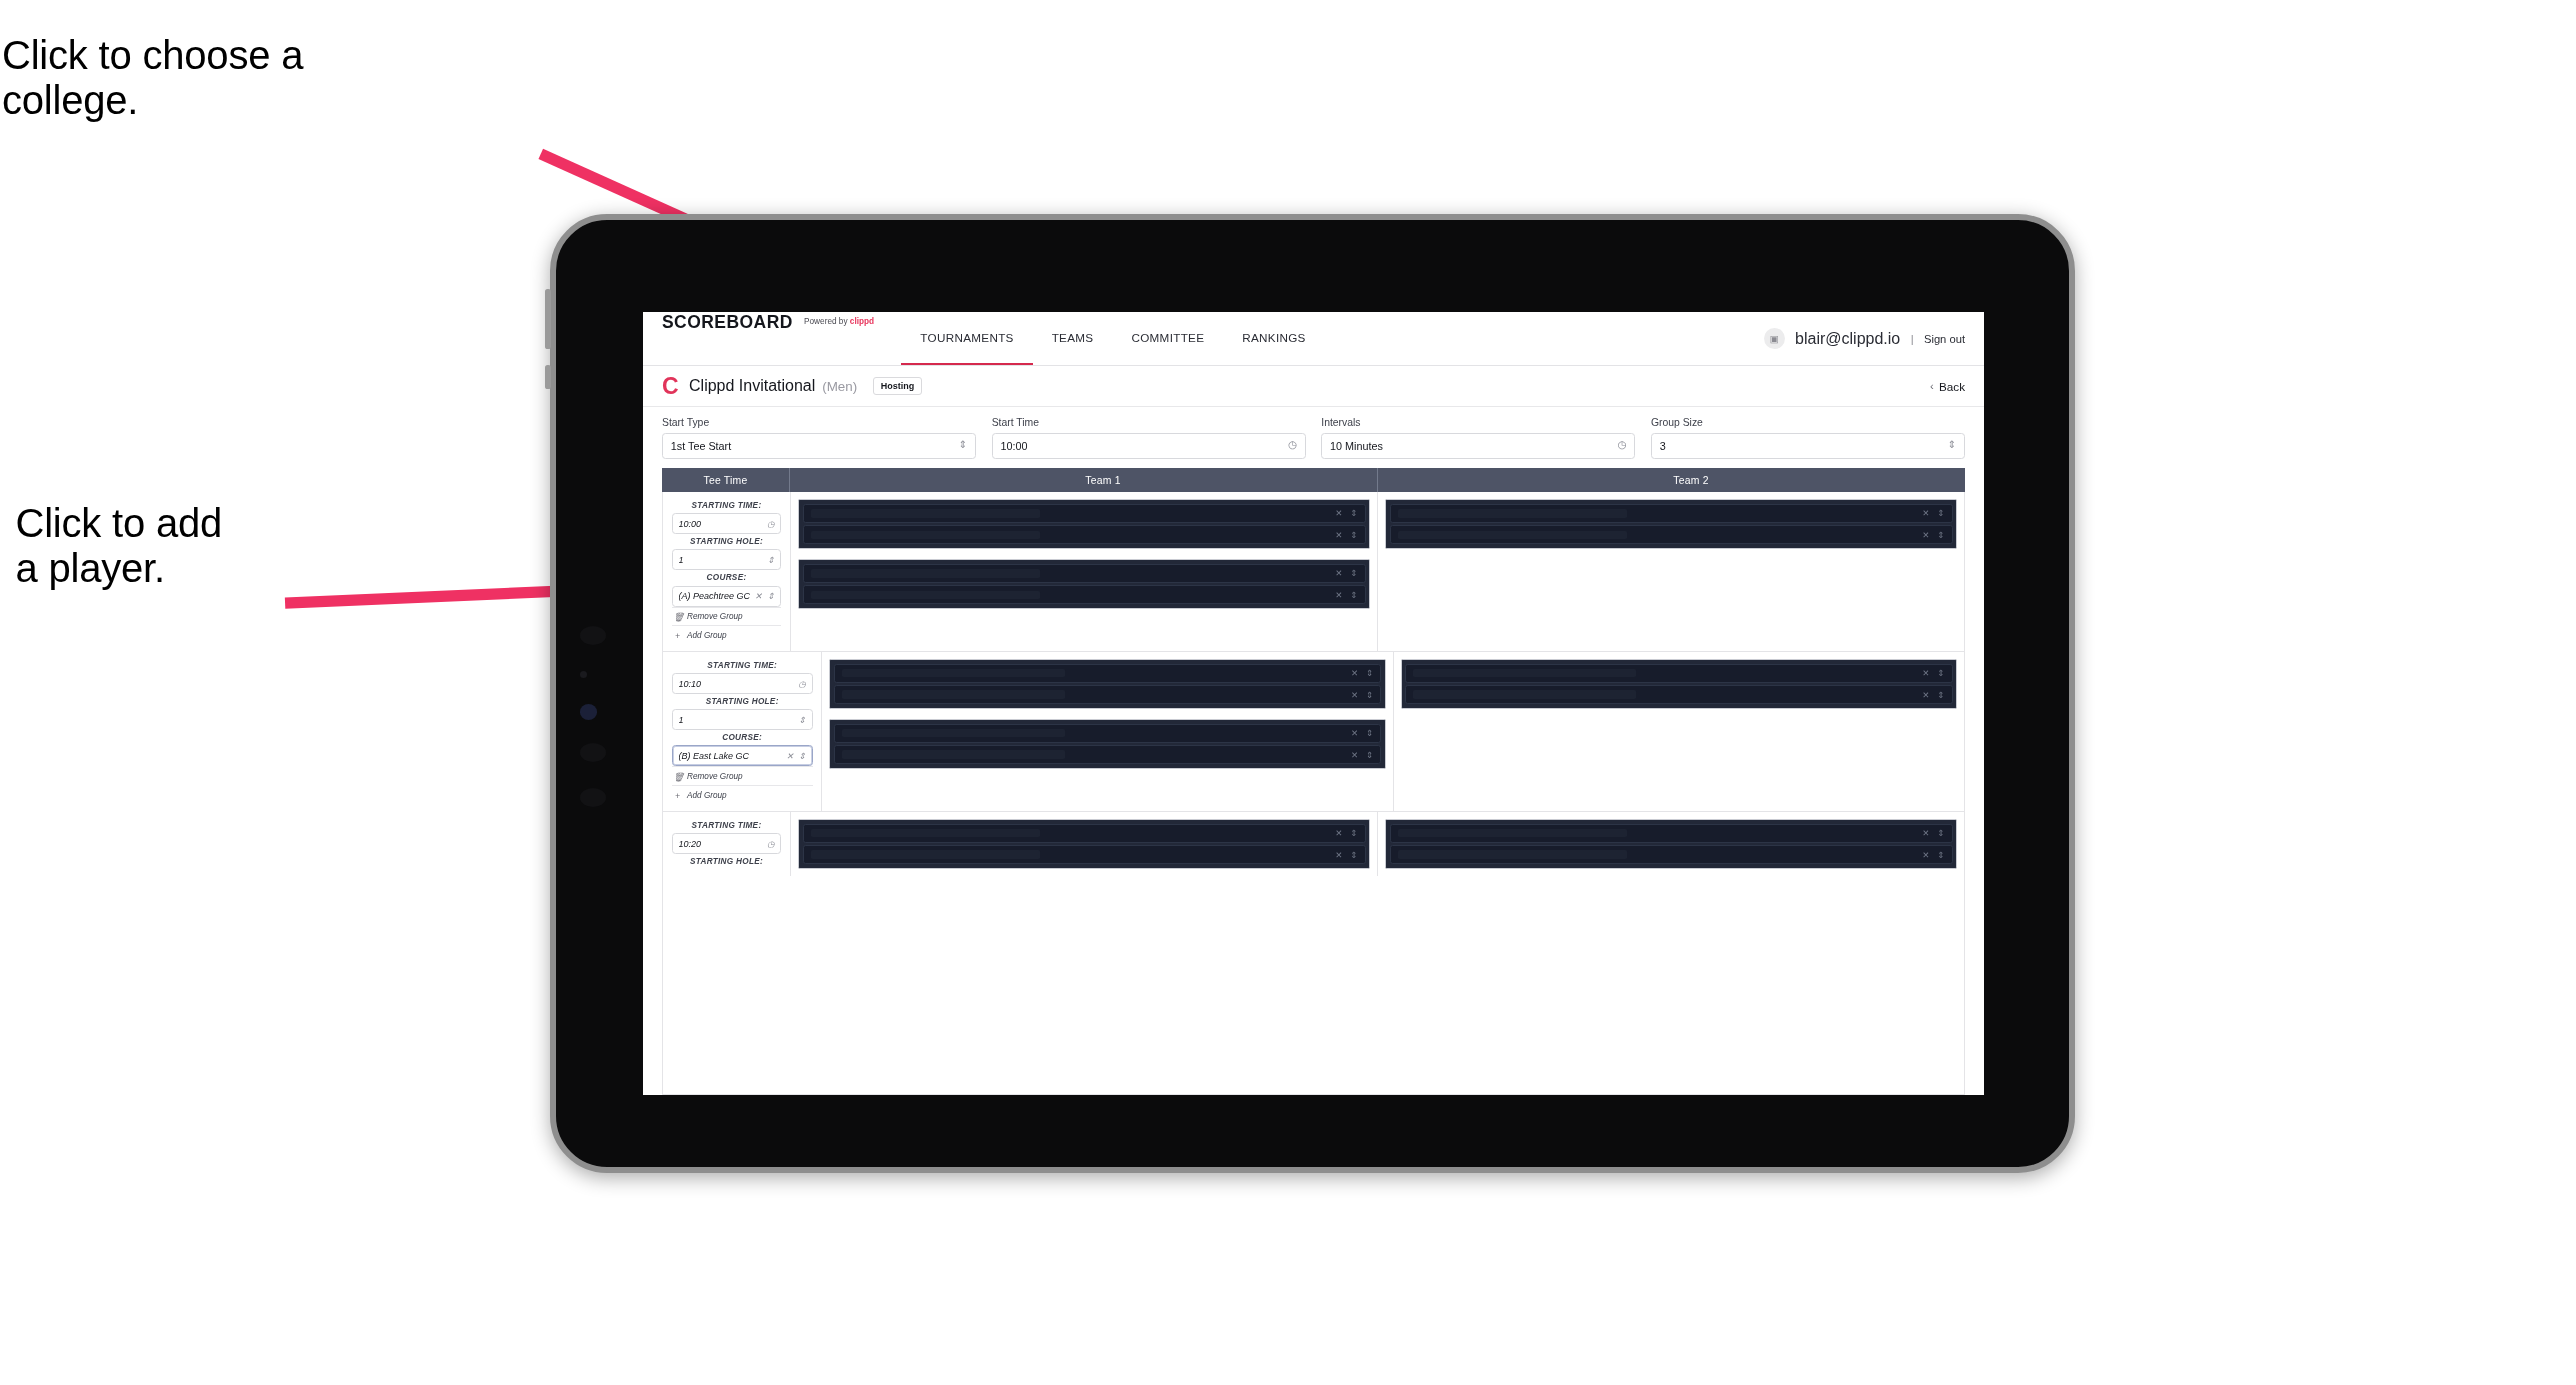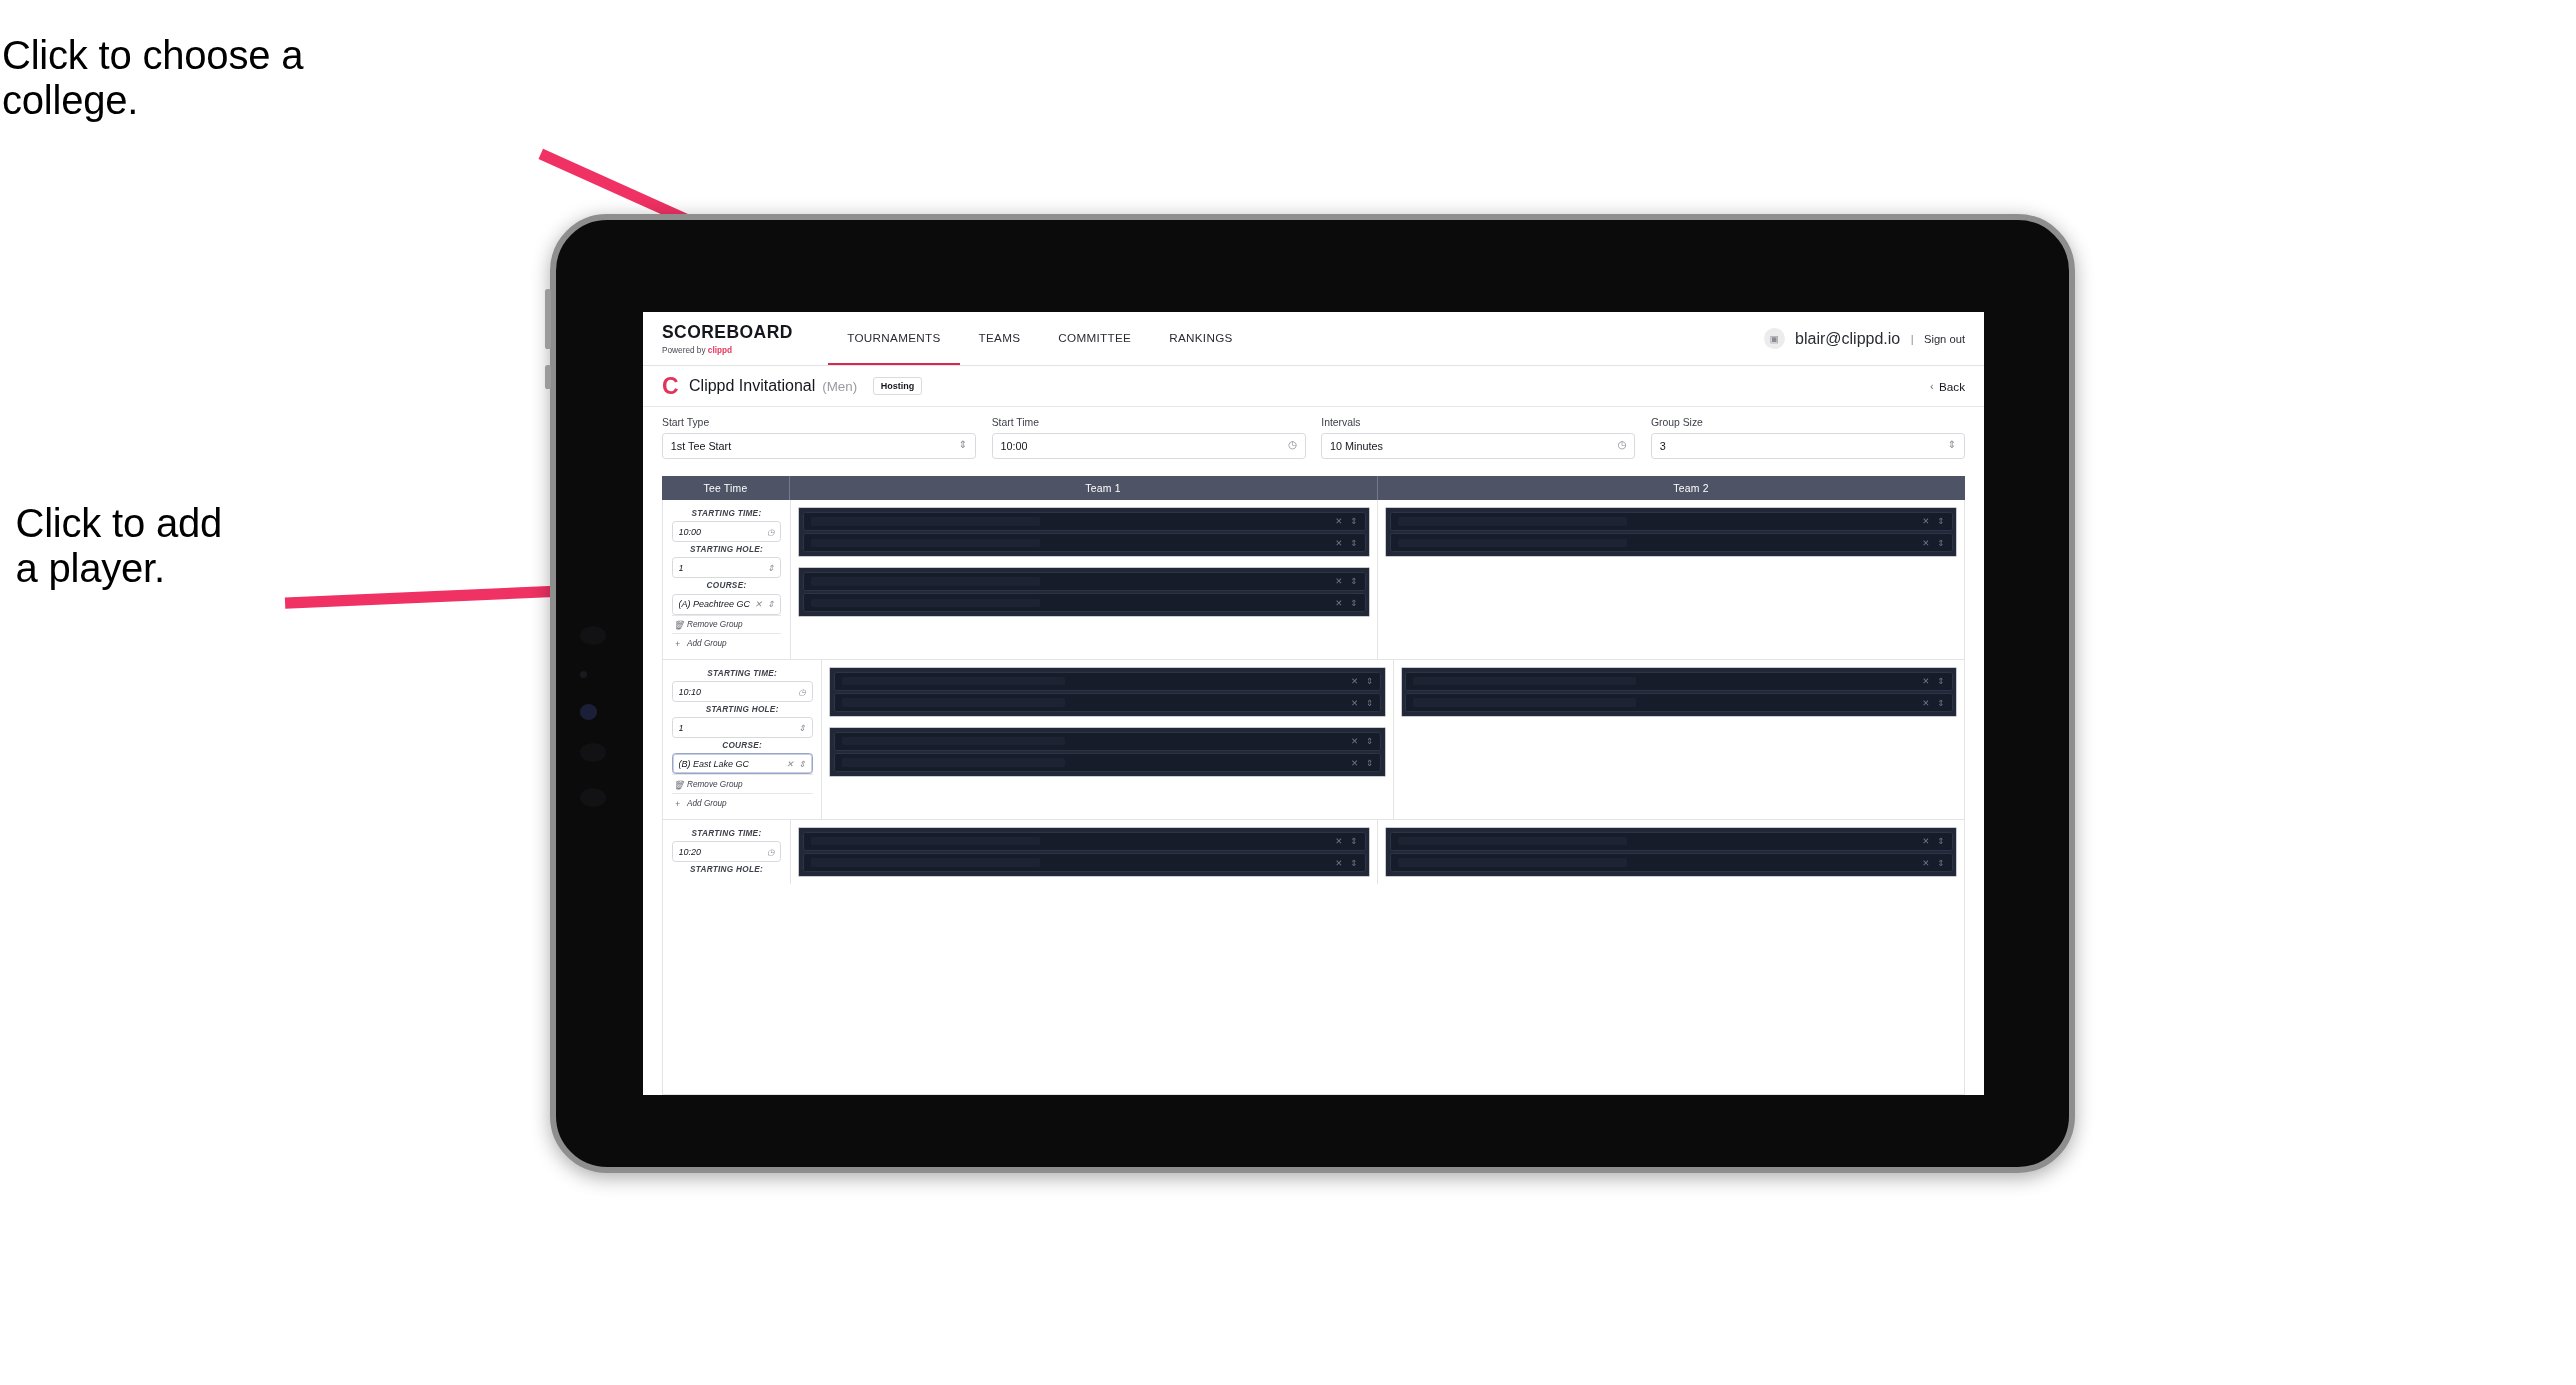--- a/index.html
+++ b/index.html
@@ -62,21 +62,21 @@
     display:flex; flex-direction:column;
   }
 
   
   #topnav {
     height: 54px; flex: 0 0 54px;
     border-bottom: 0.9px solid #e3e3e6;
     display: flex; align-items: stretch; padding-left: 19px;
     background:#fff;
   }
-  #brand { display:flex; flex-direction:column; justify-content:center; padding-right: 24px; }
+  #brand { display:flex; justify-content:center; padding-right: 24px; }
   #brand-title {
     font-family: "Liberation Sans", sans-serif;
     font-weight: 800; font-size: 19px; letter-spacing: 0.5px;
     color:#14161c; line-height: 1; font-stretch: condensed;
     transform: scaleX(0.92); transform-origin: left center;
   }
   #brand-sub { font-size: 8.6px; color:#4a4a52; margin-top:3.5px; transform: scaleX(0.96); transform-origin:left center;}
   #brand-sub b { color:#e8365d; font-weight:700; }
   .nav-tab {
     display:flex; align-items:center; padding: 16px 19px;
@@ -130,21 +130,21 @@
     display:flex; align-items:center; padding: 0 7.8px;
     background:#fff;
   }
   .ctl-val { font-size: 10.8px; color:#15171d; }
   .ctl-icon { margin-left:auto; color:#8b8d96; font-size: 10.4px; line-height:1; }
 
   
   #thead {
     flex: 0 0 24px; height:24px;
     display:flex; background:#4e5466; color:#fff;
-    margin: 9px 19px 0 19px;
+    margin: 1px 19px 0 19px;
     gap: 39px;
   }
   .th {
     display:flex; align-items:center; justify-content:center;
     font-size: 10.4px; letter-spacing:0.2px;
   }
   .th.tee   { flex: 0 0 128px; border-right: 0.9px solid #737a8c; }
   .th.team  { flex: 1 1 0; border-right: 0.9px solid #737a8c; }
   .th.team:last-child { border-right: none; }
 

